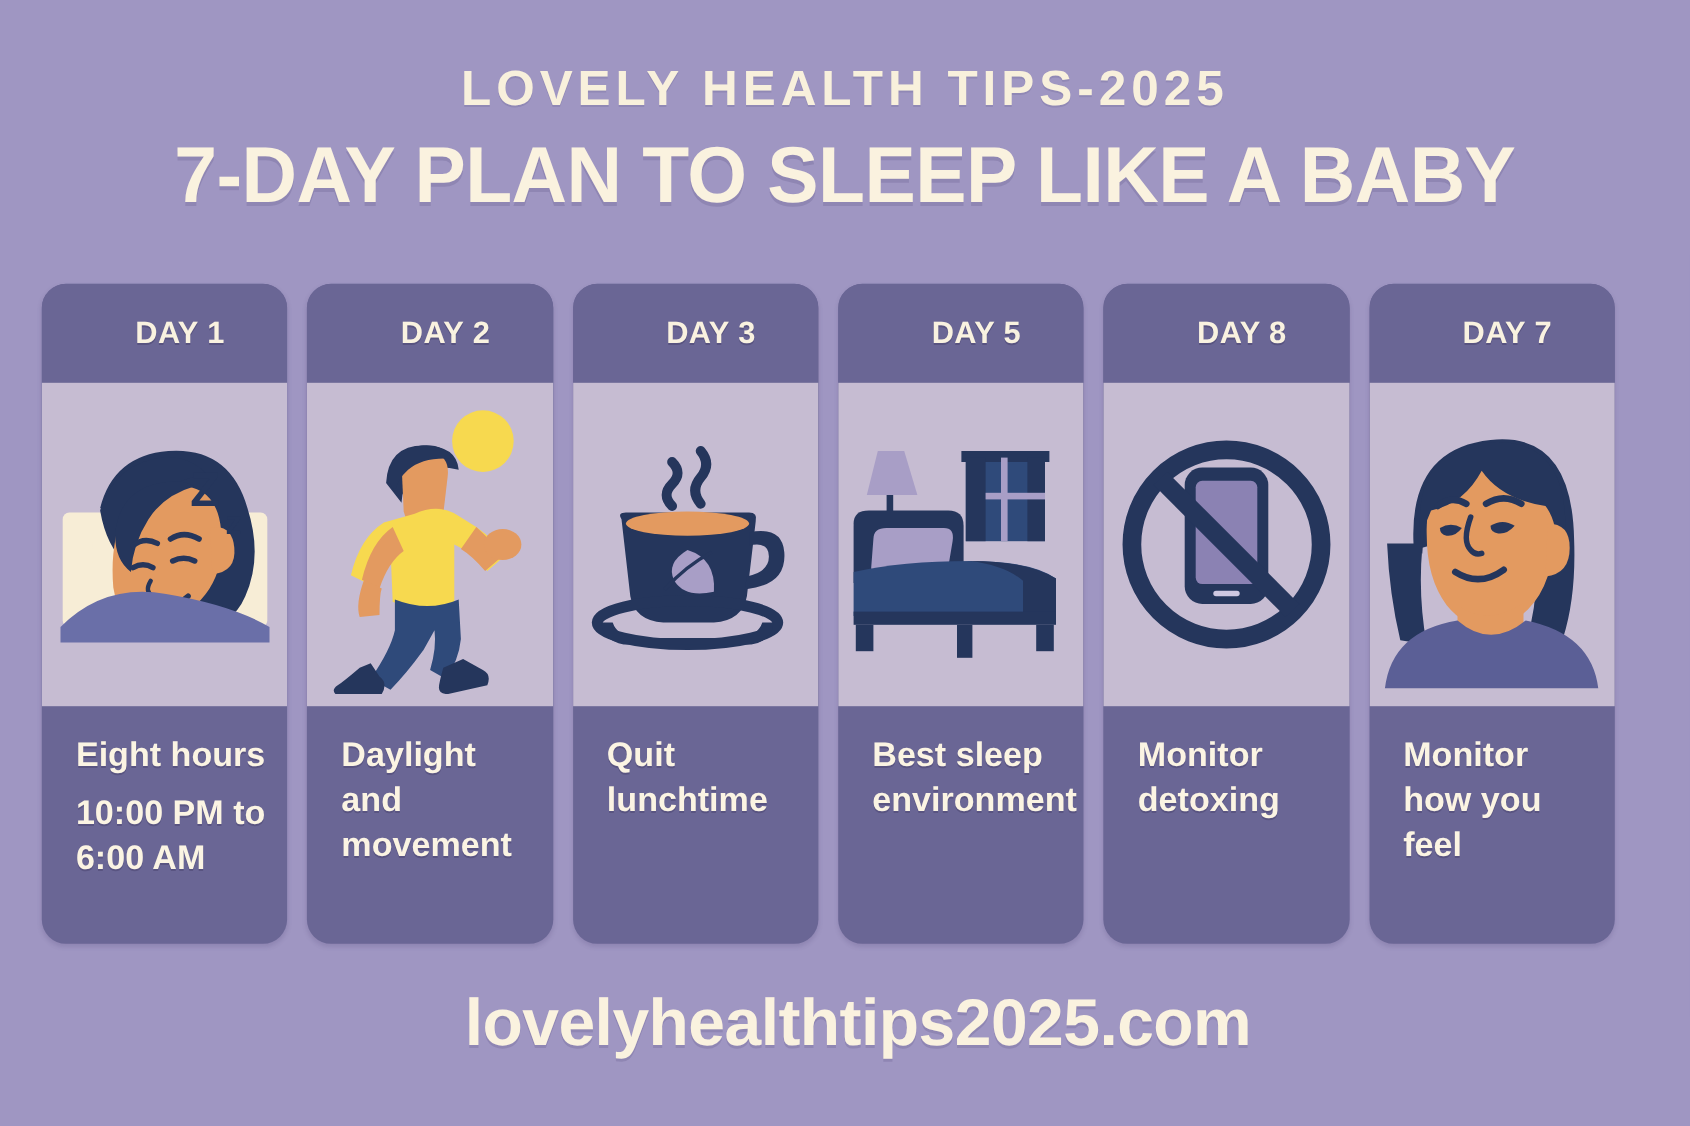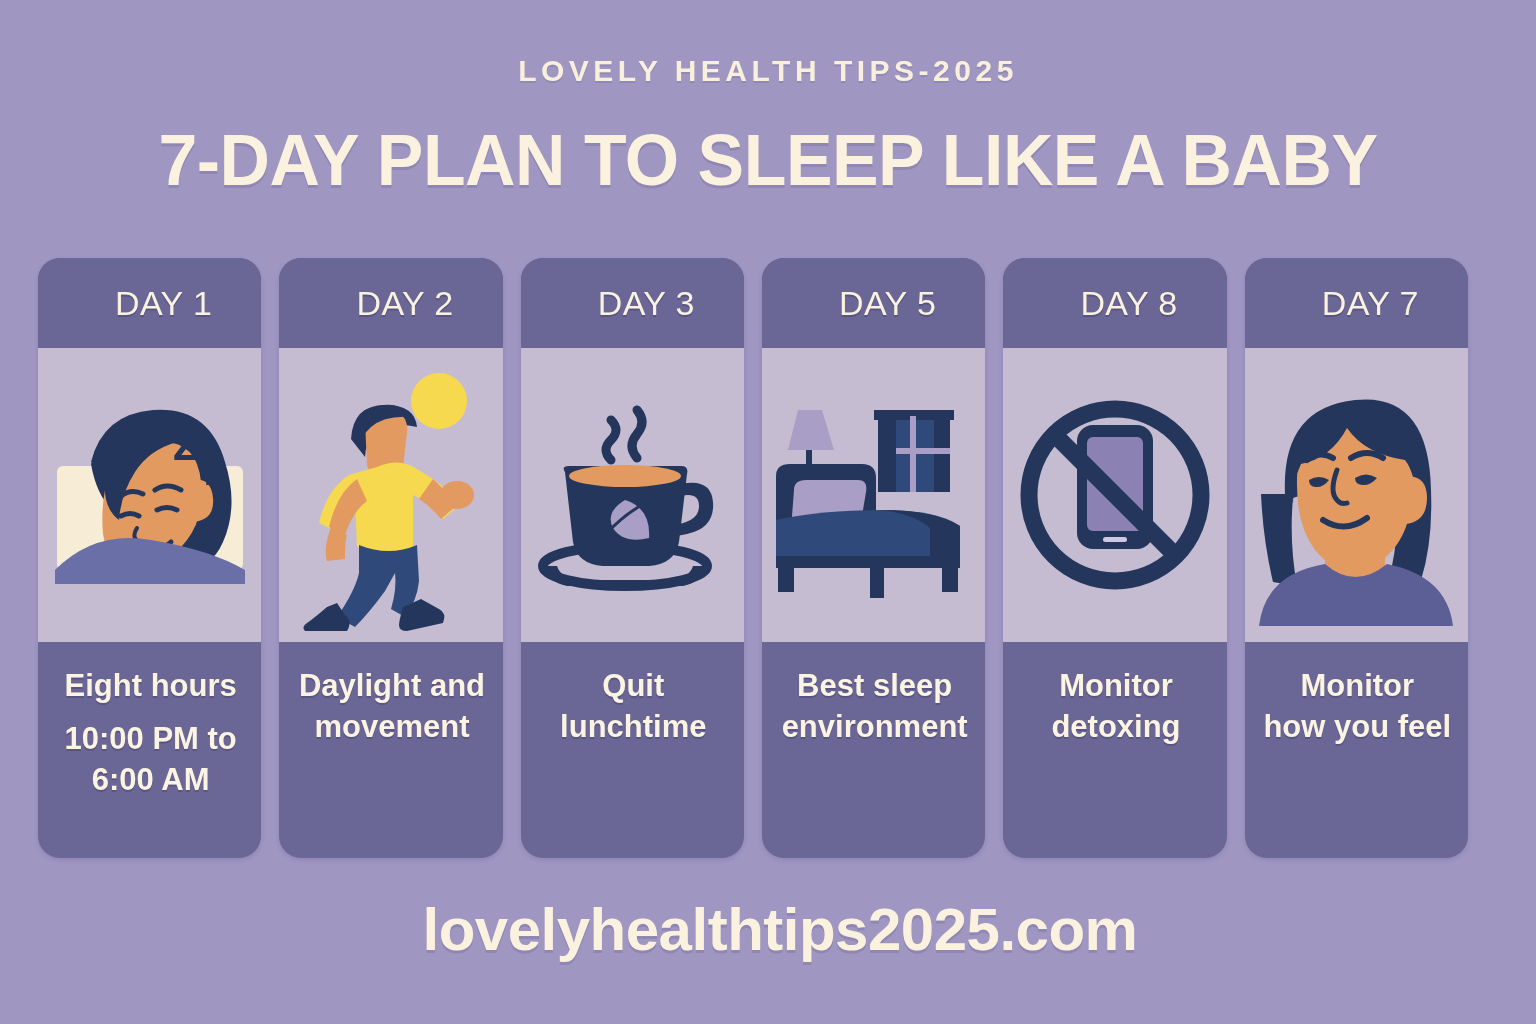--- a/index.html
+++ b/index.html
@@ -7,21 +7,21 @@
     width:1536px;height:1024px;overflow:hidden;
     background:#9f96c2;
     font-family:"Liberation Sans", sans-serif;
     -webkit-font-smoothing:antialiased;
   }
   .poster{position:relative;width:1536px;height:1024px;background:#9f96c2;}
 
   
   .kicker{
     position:absolute;top:54px;left:0;width:1536px;text-align:center;
-    font-size:30px;font-weight:bold;letter-spacing:4.5px;
+    font-size:45px;font-weight:bold;letter-spacing:4.5px;
     color:#f8f0dc;text-transform:uppercase;
     text-shadow:0 2px 0 rgba(80,70,120,0.18);
   }
   .headline{
     position:absolute;top:124px;left:0;width:1536px;text-align:center;
     font-size:72px;font-weight:bold;letter-spacing:-0.5px;
     color:#faf2df;line-height:1.0;
     text-shadow:0 3px 0 rgba(80,70,120,0.20);
     transform:scaleX(0.97);
   }
@@ -38,35 +38,34 @@
     overflow:hidden;
     display:flex;flex-direction:column;
     box-shadow:0 2px 4px rgba(70,60,110,0.18);
   }
   .card-head{
     height:90px;flex:0 0 90px;
     display:flex;align-items:center;justify-content:center;
     background:#6a6695;
   }
   .card-head .day{
-    font-size:34px;font-weight:normal;color:#f9f2e0;letter-spacing:0.4px;
+    font-size:28px;font-weight:bold;color:#f9f2e0;letter-spacing:0.4px;
     text-shadow:0 2px 0 rgba(45,40,80,0.30);
     margin-left:28px;
   }
   .card-art{
     flex:0 0 294px;height:294px;
     background:#c6bcd2;
     position:relative;
     display:flex;align-items:center;justify-content:center;
   }
   .card-art svg{display:block;}
   .card-cap{
     flex:1 1 auto;
-    padding:24px 14px 0 16px;
-    text-align:center;
+    padding:24px 14px 0 31px;
   }
   .cap-line{
     font-size:31px;font-weight:bold;color:#fbf4e3;line-height:1.32;
     text-shadow:0 2px 0 rgba(45,40,80,0.28);
   }
   .cap-sub{
     margin-top:12px;
     font-size:31px;font-weight:bold;color:#fbf4e3;line-height:1.32;
     text-shadow:0 2px 0 rgba(45,40,80,0.28);
   }

